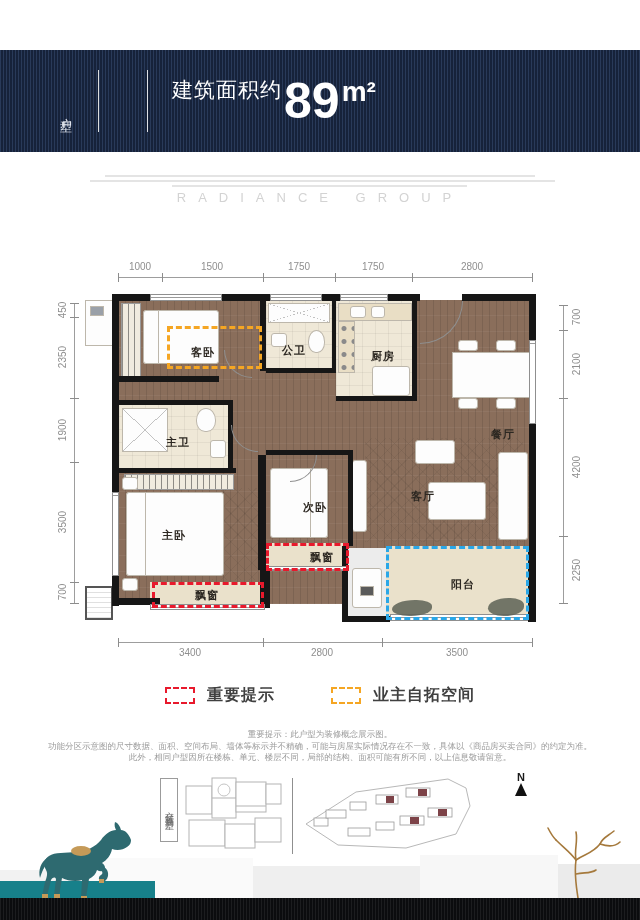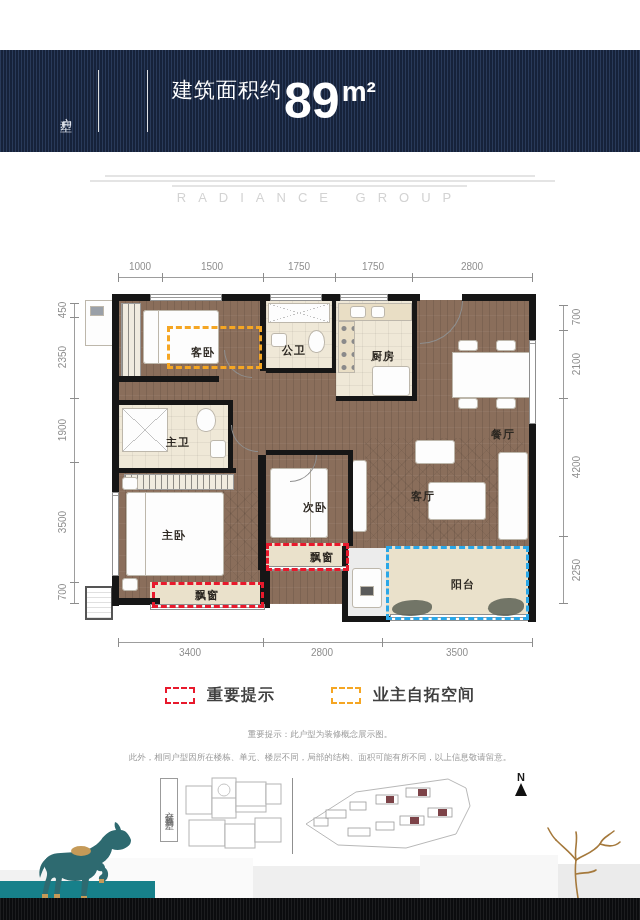--- a/index.html
+++ b/index.html
@@ -272,20 +272,21 @@
       <span class="legend-box" style="border-color: rgb(232, 25, 44);"></span>
       <span class="legend-label">重要提示</span>
     </div>
     <div class="legend-item">
       <span class="legend-box" style="border-color: rgb(245, 166, 35);"></span>
       <span class="legend-label">业主自拓空间</span>
     </div>
   </div>
 
   <div class="disc" style="top:729px;">重要提示：此户型为装修概念展示图。</div>
+  <div class="disc" style="top:741px;">功能分区示意图的尺寸数据、面积、空间布局、墙体等标示并不精确，可能与房屋实际情况存在不一致，具体以《商品房买卖合同》的约定为准。</div>
   <div class="disc" style="top:752px;">此外，相同户型因所在楼栋、单元、楼层不同，局部的结构、面积可能有所不同，以上信息敬请留意。</div>
 
   <div class="delivery-box">
     <span class="delivery-text">交付标准户型</span>
   </div>
   <svg class="abs" style="left:183px;top:776px;" width="102" height="78" viewBox="0 0 102 78">
     <g fill="#ffffff" stroke="#b3b3b3" stroke-width="1">
       <rect x="3" y="10" width="26" height="28"></rect>
       <rect x="29" y="2" width="24" height="40"></rect>
       <rect x="53" y="6" width="30" height="30"></rect>

